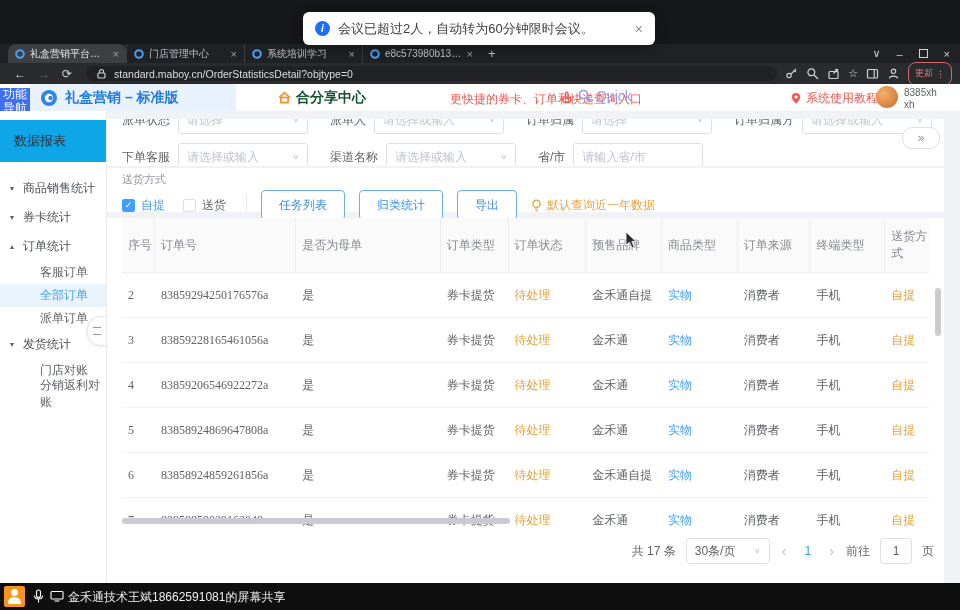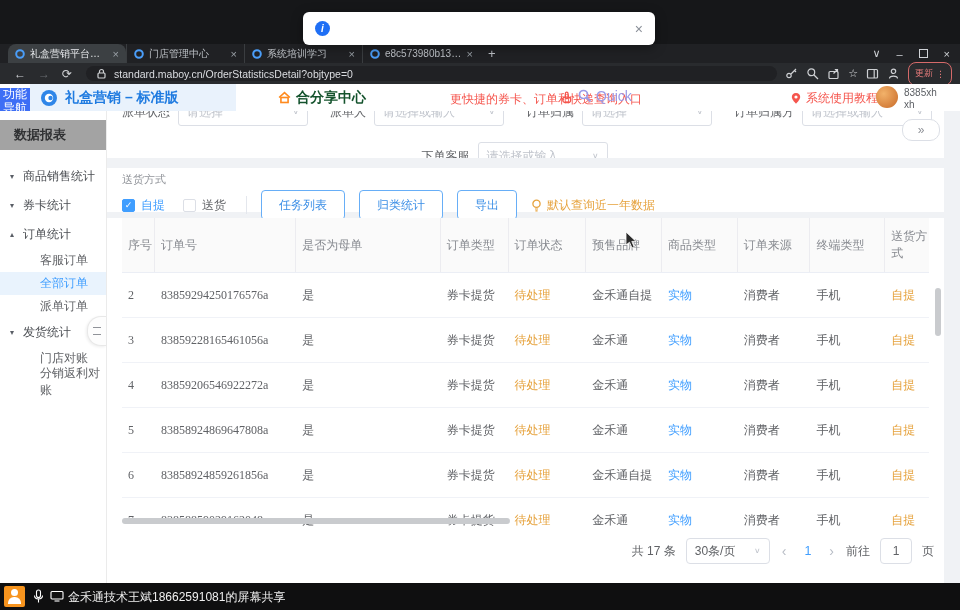--- a/index.html
+++ b/index.html
@@ -43,36 +43,36 @@
   .promo{position:absolute;left:450px;top:7px;font-size:12px;color:#f5554d;white-space:nowrap;}
   .hand{position:absolute;left:560px;top:7px;}
   .quick{position:absolute;left:578px;top:4px;display:flex;align-items:center;gap:4px;color:#9a9ae8;font-size:14px;}
   .tutorial{position:absolute;left:790px;top:6px;display:flex;align-items:center;gap:4px;color:#f5554d;font-size:12px;}
   .avatar{position:absolute;left:876px;top:2px;width:22px;height:22px;border-radius:50%;
           background:radial-gradient(circle at 35% 35%,#f2b26a,#c96a28);}
   .userblock{position:absolute;left:904px;top:3px;font-size:10px;color:#5b5e63;line-height:1.2;}
   
   .app-body{position:absolute;left:0;top:111px;width:960px;height:472px;background:#f0f2f5;}
   .sidebar{position:absolute;left:0;top:0;width:107px;height:472px;background:#fff;border-right:1px solid #ebebeb;box-sizing:border-box;}
-  .side-title{margin-top:9px;height:30px;background:#a3a3a3;display:flex;align-items:center;padding-left:14px;
-              font-size:13px;font-weight:bold;color:#303133;}
+  .side-title{margin-top:9px;height:42px;background:#0ea5e9;display:flex;align-items:center;padding-left:14px;
+              font-size:13px;font-weight:normal;color:#303133;}
   .side-menu{padding-top:12px;}
   .side-item{height:29px;display:flex;align-items:center;padding-left:10px;font-size:12px;color:#4a4d52;cursor:default;}
   .side-item .arrow{width:13px;font-size:8px;color:#5a5e66;}
   .side-item.sub{padding-left:40px;height:23px;color:#606266;}
   .side-item.sub.active{background:#e9f3fd;color:#409eff;}
   .side-handle{position:absolute;right:0;top:205px;width:18px;height:28px;background:#fdfdfd;border:1px solid #e8e8e8;border-right:none;
                border-radius:14px 0 0 14px;box-shadow:-1px 1px 3px rgba(0,0,0,.07);display:flex;align-items:center;justify-content:center;}
   .handle-ic{width:8px;height:6px;border-top:1.5px solid #909399;border-bottom:1.5px solid #909399;}
   .content{position:absolute;left:107px;top:0;width:837px;height:472px;}
   
-  .filter-card{position:absolute;left:0;top:0;width:837px;height:47px;background:#fff;overflow:hidden;}
+  .filter-card{position:absolute;left:0;top:8px;width:837px;height:47px;background:#fff;overflow:hidden;}
   .filter-rows{position:absolute;left:15px;top:-13px;right:15px;}
   .f-row{display:flex;align-items:center;height:28px;}
-  .f-row+.f-row{margin-top:16px;flex-direction:column;}
+  .f-row+.f-row{margin-top:9px;}
   .f-field{display:flex;align-items:center;margin-right:22px;}
   .f-label{font-size:12px;color:#606266;margin-right:8px;white-space:nowrap;}
   .f-box{width:130px;height:28px;box-sizing:border-box;border:1px solid #dcdfe6;border-radius:3px;background:#fff;
          display:flex;align-items:center;justify-content:space-between;padding:0 8px;}
   .f-ph{font-size:12px;color:#bfc3cb;white-space:nowrap;}
   .f-caret{font-size:9px;color:#c0c4cc;transform:scaleY(.8);}
   .collapse-btn{position:absolute;right:4px;top:8px;width:36px;height:20px;border:1px solid #dcdfe6;border-radius:10px;background:#fff;
                 display:flex;align-items:center;justify-content:center;color:#909399;font-size:12px;}
   
   .toolbar-card{position:absolute;left:0;top:57px;width:837px;height:44px;background:#fff;padding:4px 15px;box-sizing:border-box;}
@@ -212,20 +212,21 @@
       </svg>
       <div class="updatepill">
         <span>更新</span>
         <span>⋮</span>
       </div>
     </div>
   </div>
 
   <div class="toast">
     <div class="toast-ic">i</div>
+    <div class="toast-text">会议已超过2人，自动转为60分钟限时会议。</div>
     <div class="toast-close">×</div>
   </div>
 
   <div class="app-header">
     <div class="fn-badge">
       <span>功能</span>
       <span>导航</span>
     </div>
     <div class="logo-strip">
       <svg width="18" height="18" viewBox="0 0 18 18">

